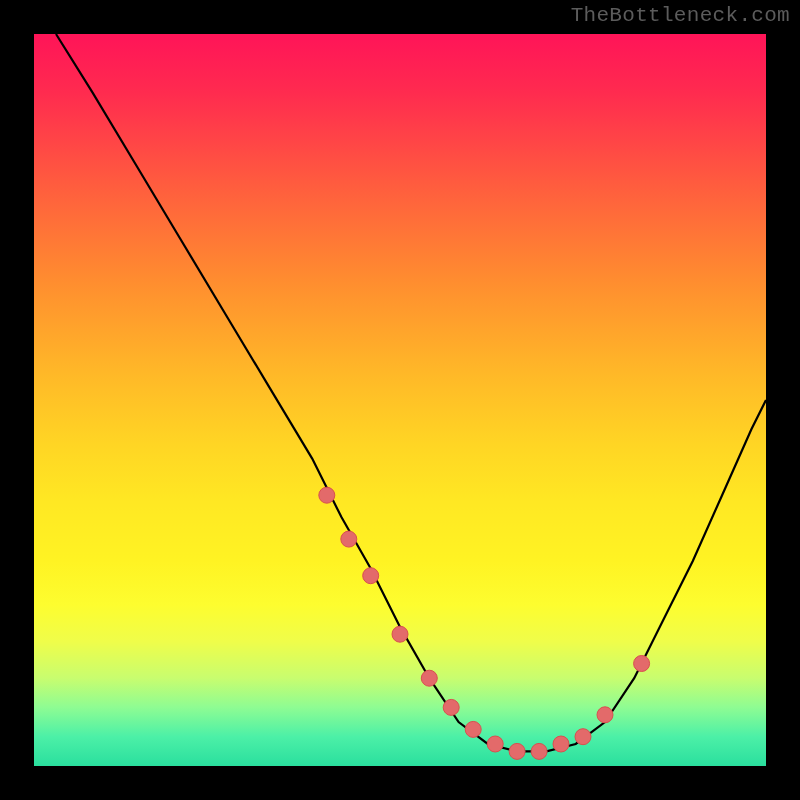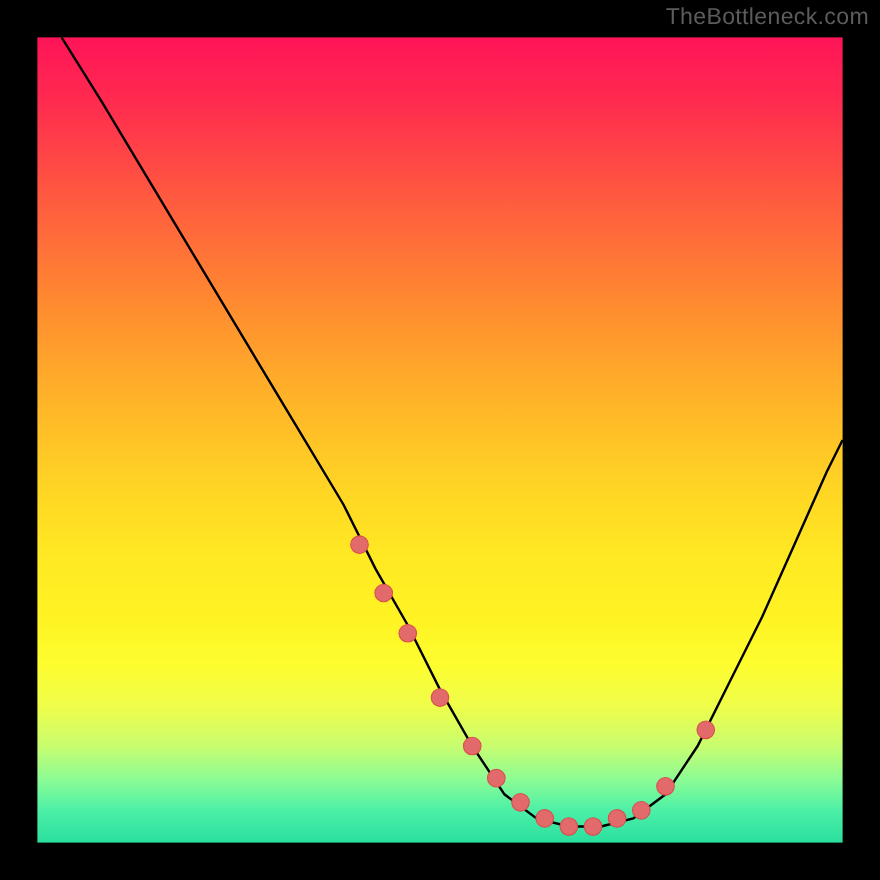--- a/index.html
+++ b/index.html
@@ -9,20 +9,21 @@
     height: 800px;
     overflow: hidden;
     background: #000;
     font-family: Arial, Helvetica, sans-serif;
   }
   .frame {
     position: relative;
     width: 800px;
     height: 664px;
     background: #000;
+    font-family: Liberation Mono, monospace;
   }
   .attribution {
     position: absolute;
     top: 4px;
     right: 10px;
     color: #5c5c5c;
     font-size: 21px;
     font-weight: 500;
     letter-spacing: 0.3px;
   }

